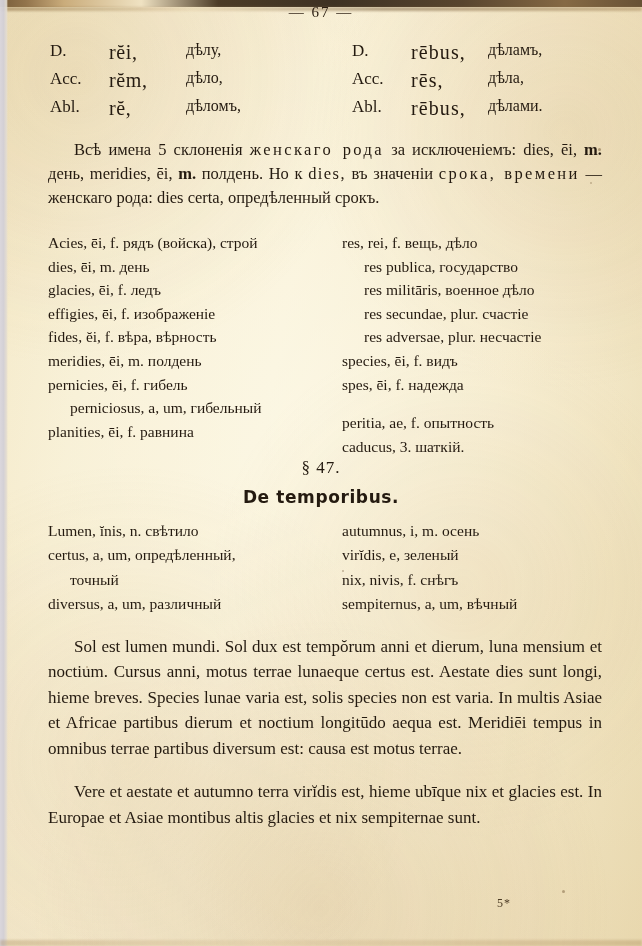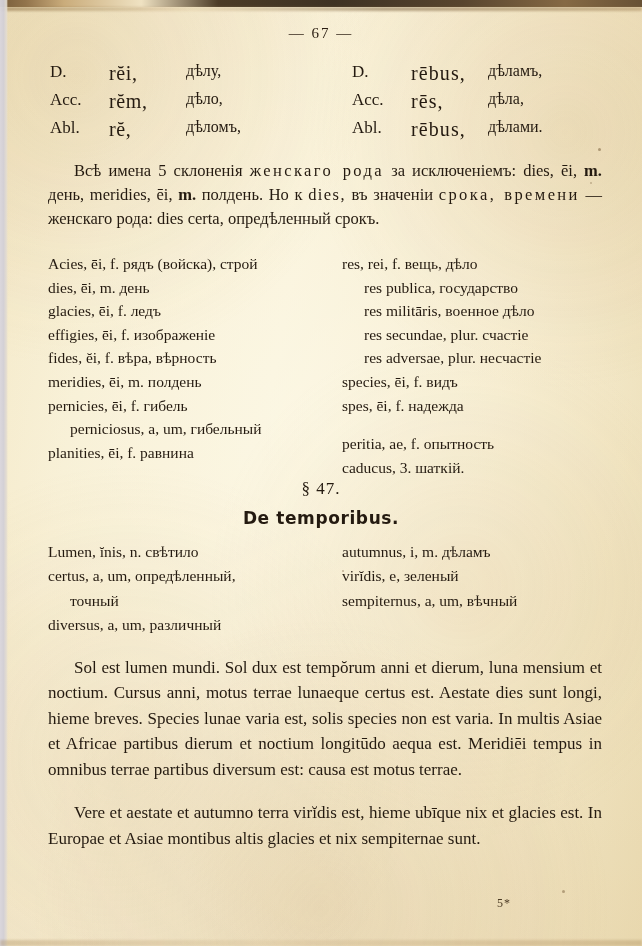--- a/index.html
+++ b/index.html
@@ -54,21 +54,21 @@
     background: linear-gradient(90deg, rgba(170,138,88,.35), rgba(200,172,124,.18) 40%, rgba(164,130,80,.32));
     filter: blur(1px);
   }
 
   .content { position: relative; z-index: 3; }
 
   .folio {
     text-align: center;
     font-size: 15px;
     letter-spacing: 2px;
-    padding-top: 25px;
+    padding-top: 4px;
     color: #2a1d11;
   }
 
   
   .decl {
     margin: 20px 0 0 0;
     padding: 0 38px 0 50px;
     display: grid;
     grid-template-columns: 1fr 1fr;
     column-gap: 14px;
@@ -221,22 +221,23 @@
     <div class="sec-title">De temporibus.</div>
 
     <div class="vocab tight">
       <div class="vcol left">
         <div>Lumen, ĭnis, n. свѣтило</div>
         <div>certus, a, um, опредѣленный,</div>
         <div class="indent1">точный</div>
         <div>diversus, a, um, различный</div>
       </div>
       <div class="vcol right">
-        <div>autumnus, i, m. дѣламъ</div>
+        <div>autumnus, i, m. осень</div>
         <div>virĭdis, e, зеленый</div>
+        <div>nix, nivis, f. снѣгъ</div>
         <div>sempiternus, a, um, вѣчный</div>
       </div>
     </div>
 
     <div class="prose-wrap">
       <p class="body latin">Sol est lumen mundi. Sol dux est tempŏrum anni et dierum, luna mensium et noctium. Cursus anni, motus terrae lunaeque certus est. Aestate dies sunt longi, hieme breves. Species lunae varia est, solis species non est varia. In multis Asiae et Africae partibus dierum et noctium longitūdo aequa est. Meridiēi tempus in omnibus terrae partibus diversum est: causa est motus terrae.</p>
       <p class="body latin">Vere et aestate et autumno terra virĭdis est, hieme ubīque nix et glacies est. In Europae et Asiae montibus altis glacies et nix sempiternae sunt.</p>
     </div>
 
   </div>

